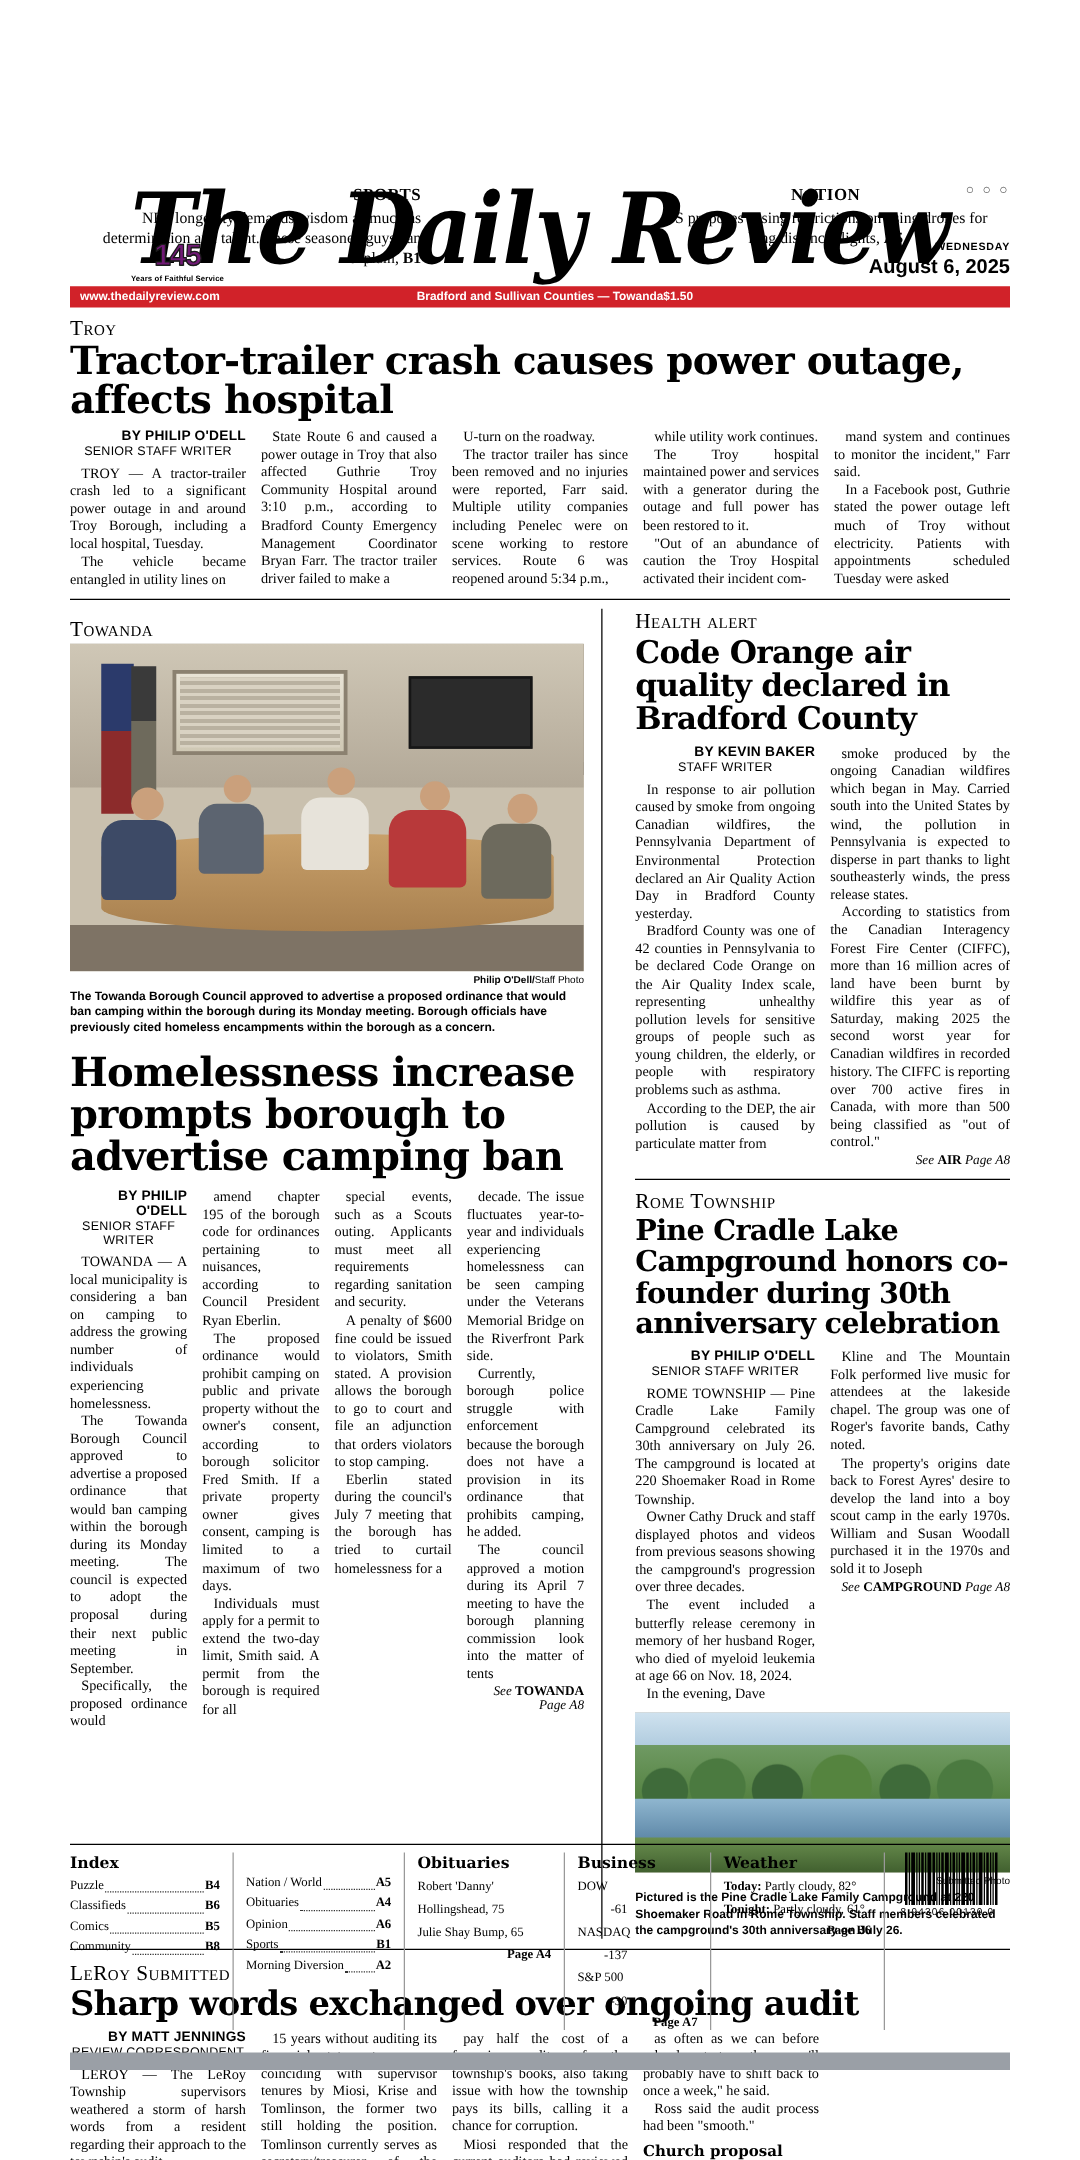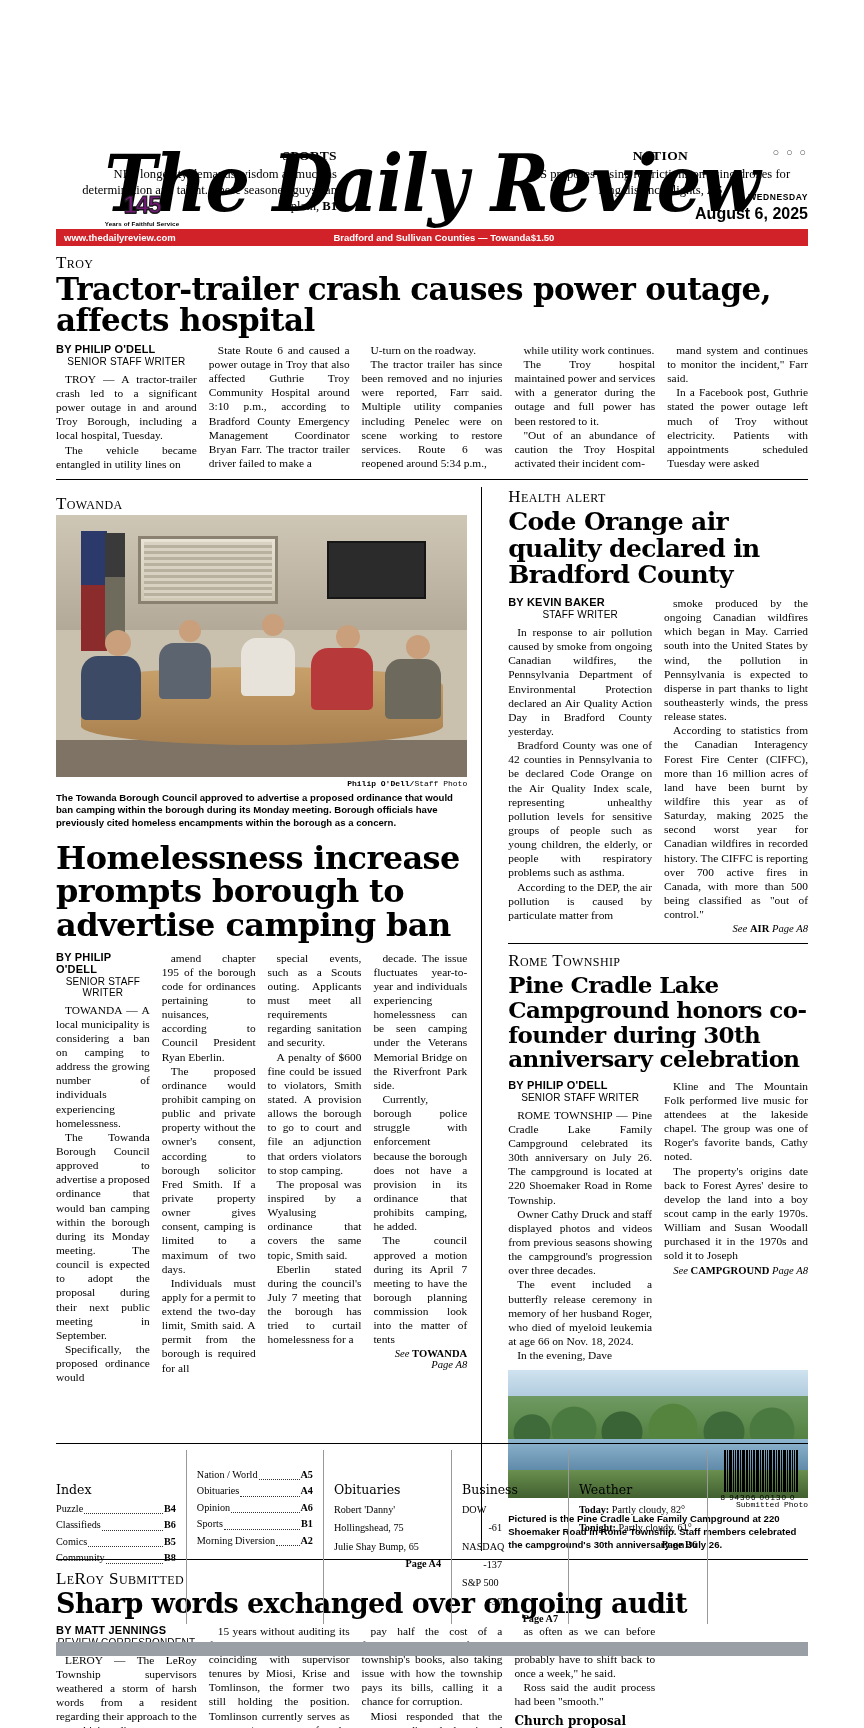--- a/index.html
+++ b/index.html
@@ -58,41 +58,41 @@
   .redbar .rb-l { flex: 1 1 0; text-align:left; }
   .redbar .rb-c { flex: 0 0 auto; }
   .redbar .rb-r { flex: 1 1 0; }
 
   
   .kicker-sc {
     font-family:"Liberation Serif", serif; font-variant: small-caps;
     font-size: 17px; letter-spacing: .4px; margin: 7px 0 1px;
   }
   .hl { font-family:"DejaVu Serif", serif; font-weight:bold; line-height: 1.02; letter-spacing:-0.6px; }
-  .byline { font-family:"Liberation Sans", sans-serif; font-weight:bold; font-size:11px; text-align:left; letter-spacing:.2px;}
+  .byline { font-family:"Liberation Sans", sans-serif; font-weight:bold; font-size:11px; text-align:right; letter-spacing:.2px;}
   .bytitle { font-family:"Liberation Sans", sans-serif; font-size:10px; text-align:center; margin-top:1px; letter-spacing:.2px;}
   .body-col p { margin:0; font-size: 11.4px; line-height: 1.24; text-align: justify; text-indent: 9px; hyphens:auto; }
   .body-col p.first { text-indent: 9px; }
   .jump { font-style: italic; text-align:right; font-size: 10.6px; margin-top:2px; }
   .jump b { font-weight:bold; font-style:normal; font-variant:small-caps;}
 
   
   .lead-hl { font-size: 31px; margin-bottom: 6px; }
   .lead-cols { display:grid; grid-template-columns: repeat(5, 1fr); gap: 0 12px; }
   .lead-cols .col { }
 
   .hrule { border-top:1px solid #000; margin: 8px 0 0; }
 
   
   .mid { display:flex; gap: 12px; margin-top: 7px; }
   .mid-left { width: 432px; padding-right: 14px; border-right: 1px solid #000; }
   .mid-right { width: 318px; padding-left: 14px; }
 
   .photo { width:100%; height: 262px; position:relative; overflow:hidden; background:#b9b2a4; }
-  .photo-credit { font-family:Liberation Mono, monospace; font-size:8px; text-align:right; margin-top:2px;}
+  .photo-credit { font-family:Liberation Sans, sans-serif; font-size:8px; text-align:right; margin-top:2px;}
   .photo-credit b { font-weight:bold; }
   .caption { font-family:"Liberation Sans", sans-serif; font-size:9.6px; font-weight:bold; line-height:1.32; margin-top:4px; }
 
   .hl2 { font-size: 32px; margin-top: 12px; margin-bottom: 8px; line-height:1.05; }
   .three-col { display:grid; grid-template-columns: repeat(3, 1fr); gap: 0 12px; margin-top:4px; }
 
   .hl3 { font-size: 23px; line-height:1.07; margin: 2px 0 7px; }
   .two-col { display:grid; grid-template-columns: repeat(2, 1fr); gap:0 12px; margin-top:4px;}
 
   .air-rule { border-top:1px solid #000; margin-top: 9px; }
@@ -126,21 +126,21 @@
 
   
   .bottom { margin-top: 9px; }
   .five-col { display:grid; grid-template-columns: repeat(5, 1fr); gap:0 12px; margin-top:4px;}
   .subhead { font-family:"DejaVu Serif", serif; font-weight:bold; font-size:12px; margin:5px 0 2px;}
 
   
   .indexstrip { position:absolute; left:56px; right:56px; bottom: 104px; border-top:1px solid #000; padding-top:6px; display:flex; }
   .ix { padding: 0 10px; border-right:1px solid #999; }
   .ix:last-child { border-right:none; }
-  .ix-h { font-family:"DejaVu Serif", serif; font-weight:normal; font-size:12.5px; margin-bottom:4px;margin-top:32px;}
+  .ix-h { font-family:"DejaVu Serif", serif; font-weight:bold; font-size:12.5px; margin-bottom:4px;}
   .ix-row { display:flex; font-size:10.2px; line-height:1.62; }
   .ix-row .nm { white-space:nowrap; }
   .ix-row .dots2 { flex:1 1 auto; border-bottom:1px dotted #333; margin:0 1px 3px; }
   .ix-row .pg { font-weight:bold; white-space:nowrap; }
   .ix-line { font-size:10.2px; line-height:1.8; }
   .ix-page { font-weight:bold; text-align:right; font-size:10.2px; margin-top:2px;}
   .biz-row { display:flex; font-size:10.2px; line-height:1.8;flex-direction:column; }
   .biz-row .bn { flex:1 1 auto; }
   .biz-row .bv { width:40px; text-align:right; }
   .wx-line { font-size:10.2px; line-height:1.75; }
@@ -261,21 +261,20 @@
           <p>Specifically, the proposed ordinance would</p>
         </div>
         <div class="body-col">
           <p>amend chapter 195 of the borough code for ordinances pertaining to nuisances, according to Council President Ryan Eberlin.</p>
           <p>The proposed ordinance would prohibit camping on public and private property without the owner's consent, according to borough solicitor Fred Smith. If a private property owner gives consent, camping is limited to a maximum of two days.</p>
           <p>Individuals must apply for a permit to extend the two-day limit, Smith said. A permit from the borough is required for all</p>
         </div>
         <div class="body-col">
           <p>special events, such as a Scouts outing. Applicants must meet all requirements regarding sanitation and security.</p>
           <p>A penalty of $600 fine could be issued to violators, Smith stated. A provision allows the borough to go to court and file an adjunction that orders violators to stop camping.</p>
-          <p>The proposal was inspired by a Wyalusing ordinance that covers the same topic, Smith said.</p>
           <p>Eberlin stated during the council's July 7 meeting that the borough has tried to curtail homelessness for a</p>
         </div>
         <div class="body-col">
           <p>decade. The issue fluctuates year-to-year and individuals experiencing homelessness can be seen camping under the Veterans Memorial Bridge on the Riverfront Park side.</p>
           <p>Currently, borough police struggle with enforcement because the borough does not have a provision in its ordinance that prohibits camping, he added.</p>
           <p>The council approved a motion during its April 7 meeting to have the borough planning commission look into the matter of tents</p>
           <div class="jump"><span>See </span><b>TOWANDA</b><span> Page A8</span></div>
         </div>
       </div>
     </div>

